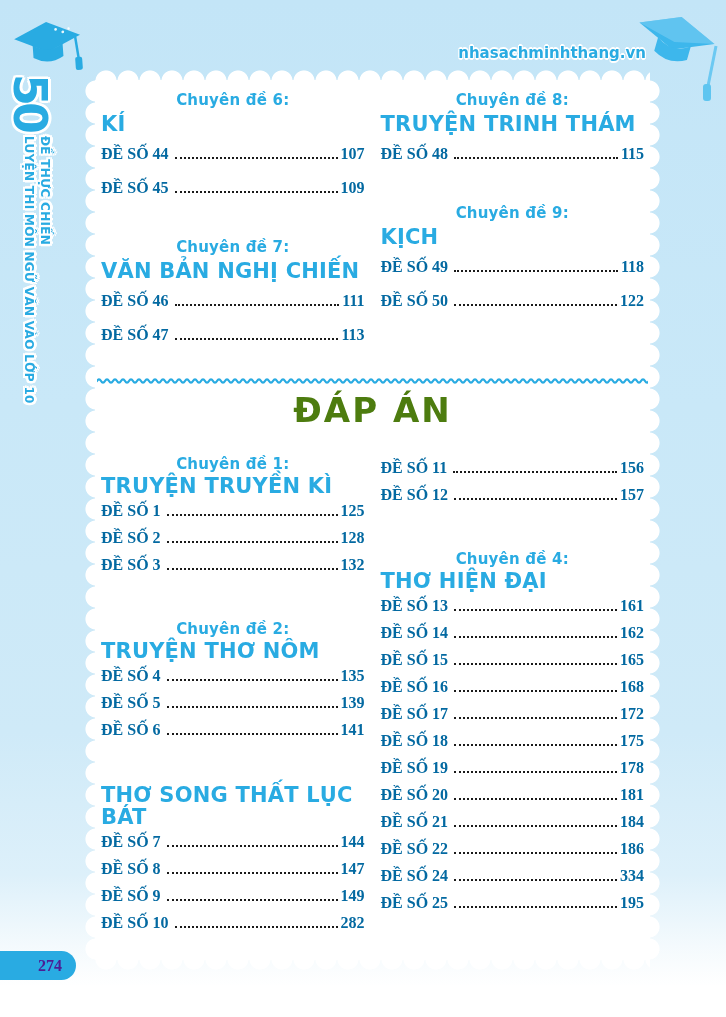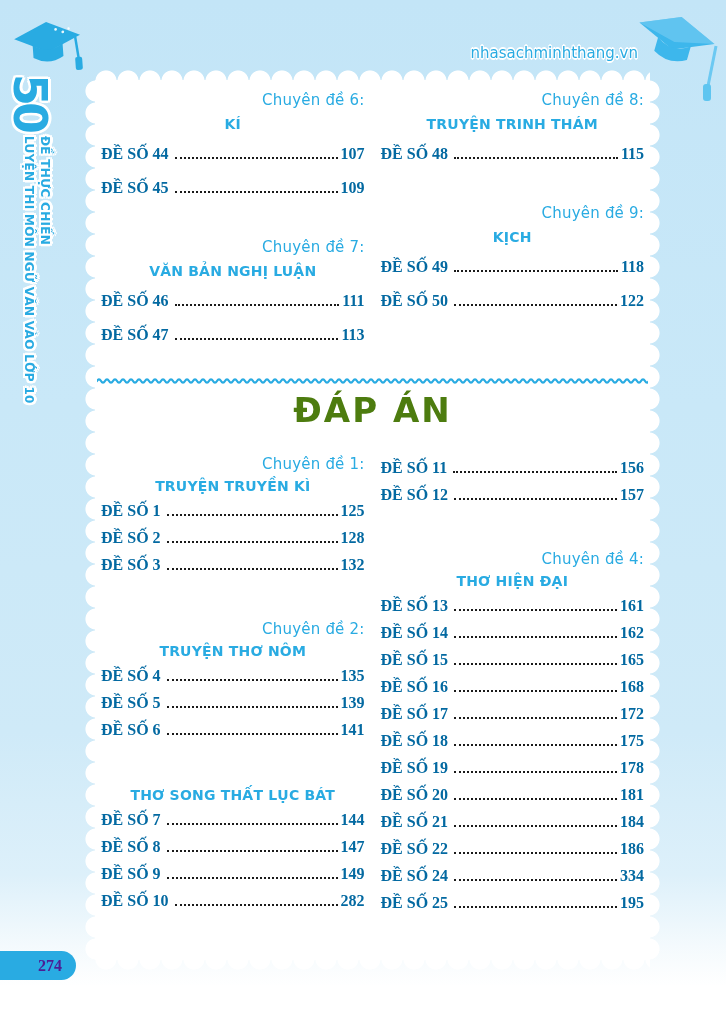--- a/index.html
+++ b/index.html
@@ -23,38 +23,38 @@
     background:radial-gradient(circle 11px at -1px 11px,#fff 10.1px,rgba(255,255,255,0) 11px);
     background-size:20px 22px;background-repeat:repeat-y;}
 
   
   .toc{position:absolute;left:0;right:0;display:flex;gap:16px;padding:0 6px;box-sizing:border-box;}
   #toc-top{top:0;padding-top:10px;}
   #toc-bottom{top:360px;padding-top:14px;}
   .col{flex:1;min-width:0;}
   .sec+.sec{margin-top:24px;}
   #toc-bottom .sec+.sec{margin-top:36px;}
-  .h1{text-align:right;color:#29abe2;font-weight:normal;font-size:15px;line-height:21px;letter-spacing:.2px;}
-  .h2{text-align:center;color:#29abe2;font-weight:bold;font-size:14px;line-height:26px;letter-spacing:.2px;}
+  .h1{text-align:center;color:#29abe2;font-weight:bold;font-size:15px;line-height:21px;letter-spacing:.2px;}
+  .h2{text-align:left;color:#29abe2;font-weight:bold;font-size:21px;line-height:26px;letter-spacing:.2px;}
   #toc-bottom .h2{line-height:22px;}
   .entries{margin-top:8px;}
   #toc-bottom .entries{margin-top:5px;}
   .entry{display:flex;align-items:baseline;height:34px;font-family:"Liberation Serif",serif;
     font-weight:bold;font-size:16px;color:#0369a1;}
   #toc-bottom .entry{height:27px;}
   .lab{white-space:nowrap;}
   .dots{flex:1;border-bottom:2.5px dotted #1a1a1a;margin:0 3px 4px 6px;}
   .pg{white-space:nowrap;}
 
   .wavy{position:absolute;left:2px;top:296px;width:551px;height:10px;}
   .answers-title{position:absolute;top:310px;left:0;right:0;text-align:center;color:#4d7c0f;
     font-weight:bold;font-size:34px;letter-spacing:2px;}
 
   
-  .site{position:absolute;top:44px;right:88px;color:#29abe2;font-weight:normal;font-size:15px;
+  .site{position:absolute;top:44px;right:80px;color:#29abe2;font-weight:bold;font-size:15px;
     text-shadow:-1px -1px 0 #fff,1px -1px 0 #fff,-1px 1px 0 #fff,1px 1px 0 #fff,0 2px 0 #fff,0 -2px 0 #fff;margin-left:32px;}
   .cap-left{position:absolute;left:12px;top:20px;transform:rotate(-4deg);}
   .cap-right{position:absolute;left:630px;top:12px;}
 
   
   .outline-blue{color:#29abe2;
     text-shadow:-2px -2px 0 #fff,2px -2px 0 #fff,-2px 2px 0 #fff,2px 2px 0 #fff,0 2.5px 0 #fff,0 -2.5px 0 #fff,2.5px 0 0 #fff,-2.5px 0 0 #fff;}
   .spine-number{position:absolute;left:8px;top:74px;writing-mode:vertical-rl;
     font-weight:bold;font-size:46px;letter-spacing:-4px;line-height:44px;}
   .spine-text{position:absolute;left:21px;top:136px;writing-mode:vertical-rl;
@@ -112,21 +112,21 @@
               </div>
               <div class="entry">
                 <span class="lab">ĐỀ SỐ 45</span>
                 <span class="dots"></span>
                 <span class="pg">109</span>
               </div>
             </div>
           </div>
           <div class="sec">
             <div class="h1">Chuyên đề 7:</div>
-            <div class="h2">VĂN BẢN NGHỊ LUẬN</div>
+            <div class="h2">VĂN BẢN NGHỊ CHIẾN</div>
             <div class="entries">
               <div class="entry">
                 <span class="lab">ĐỀ SỐ 46</span>
                 <span class="dots"></span>
                 <span class="pg">111</span>
               </div>
               <div class="entry">
                 <span class="lab">ĐỀ SỐ 47</span>
                 <span class="dots"></span>
                 <span class="pg">113</span>

